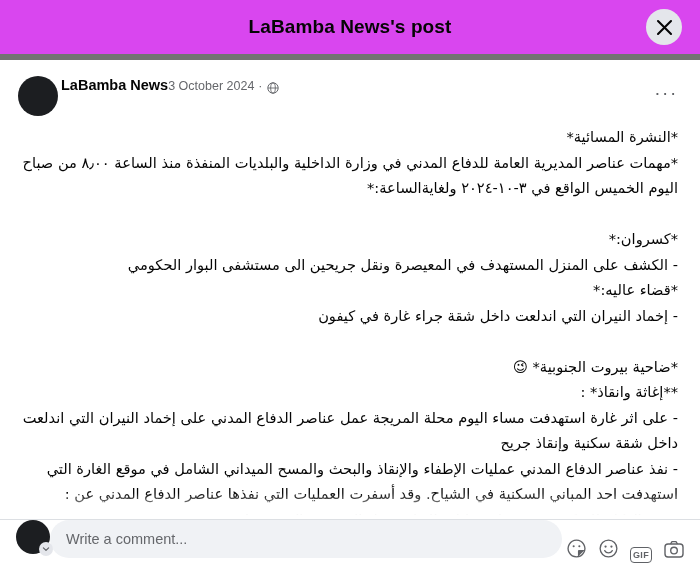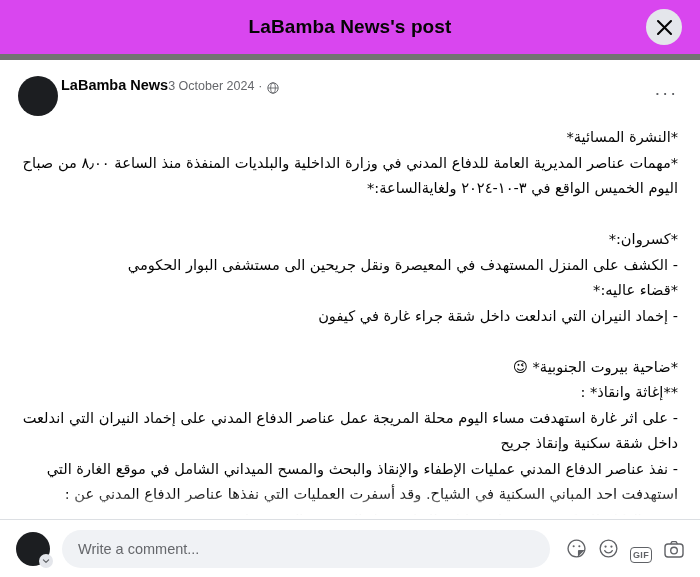--- a/index.html
+++ b/index.html
@@ -136,24 +136,23 @@
     background: linear-gradient(to bottom, rgba(255,255,255,0), #ffffff 85%);
     pointer-events: none;
   }
 
   
   .composer {
     flex: 0 0 58px;
     height: 58px;
     border-top: 1px solid #dcdfe3;
     display: flex;
-    align-items: center;
-    padding: 12px 16px;
+    padding: 0 16px;
     background: #ffffff;
-    gap: 12px;
+    gap: 0;
   }
   .composer-avatar-wrap {
     position: relative;
     width: 34px;
     height: 34px;
     flex: 0 0 34px;
   }
   .composer-avatar {
     width: 34px;
     height: 34px;

